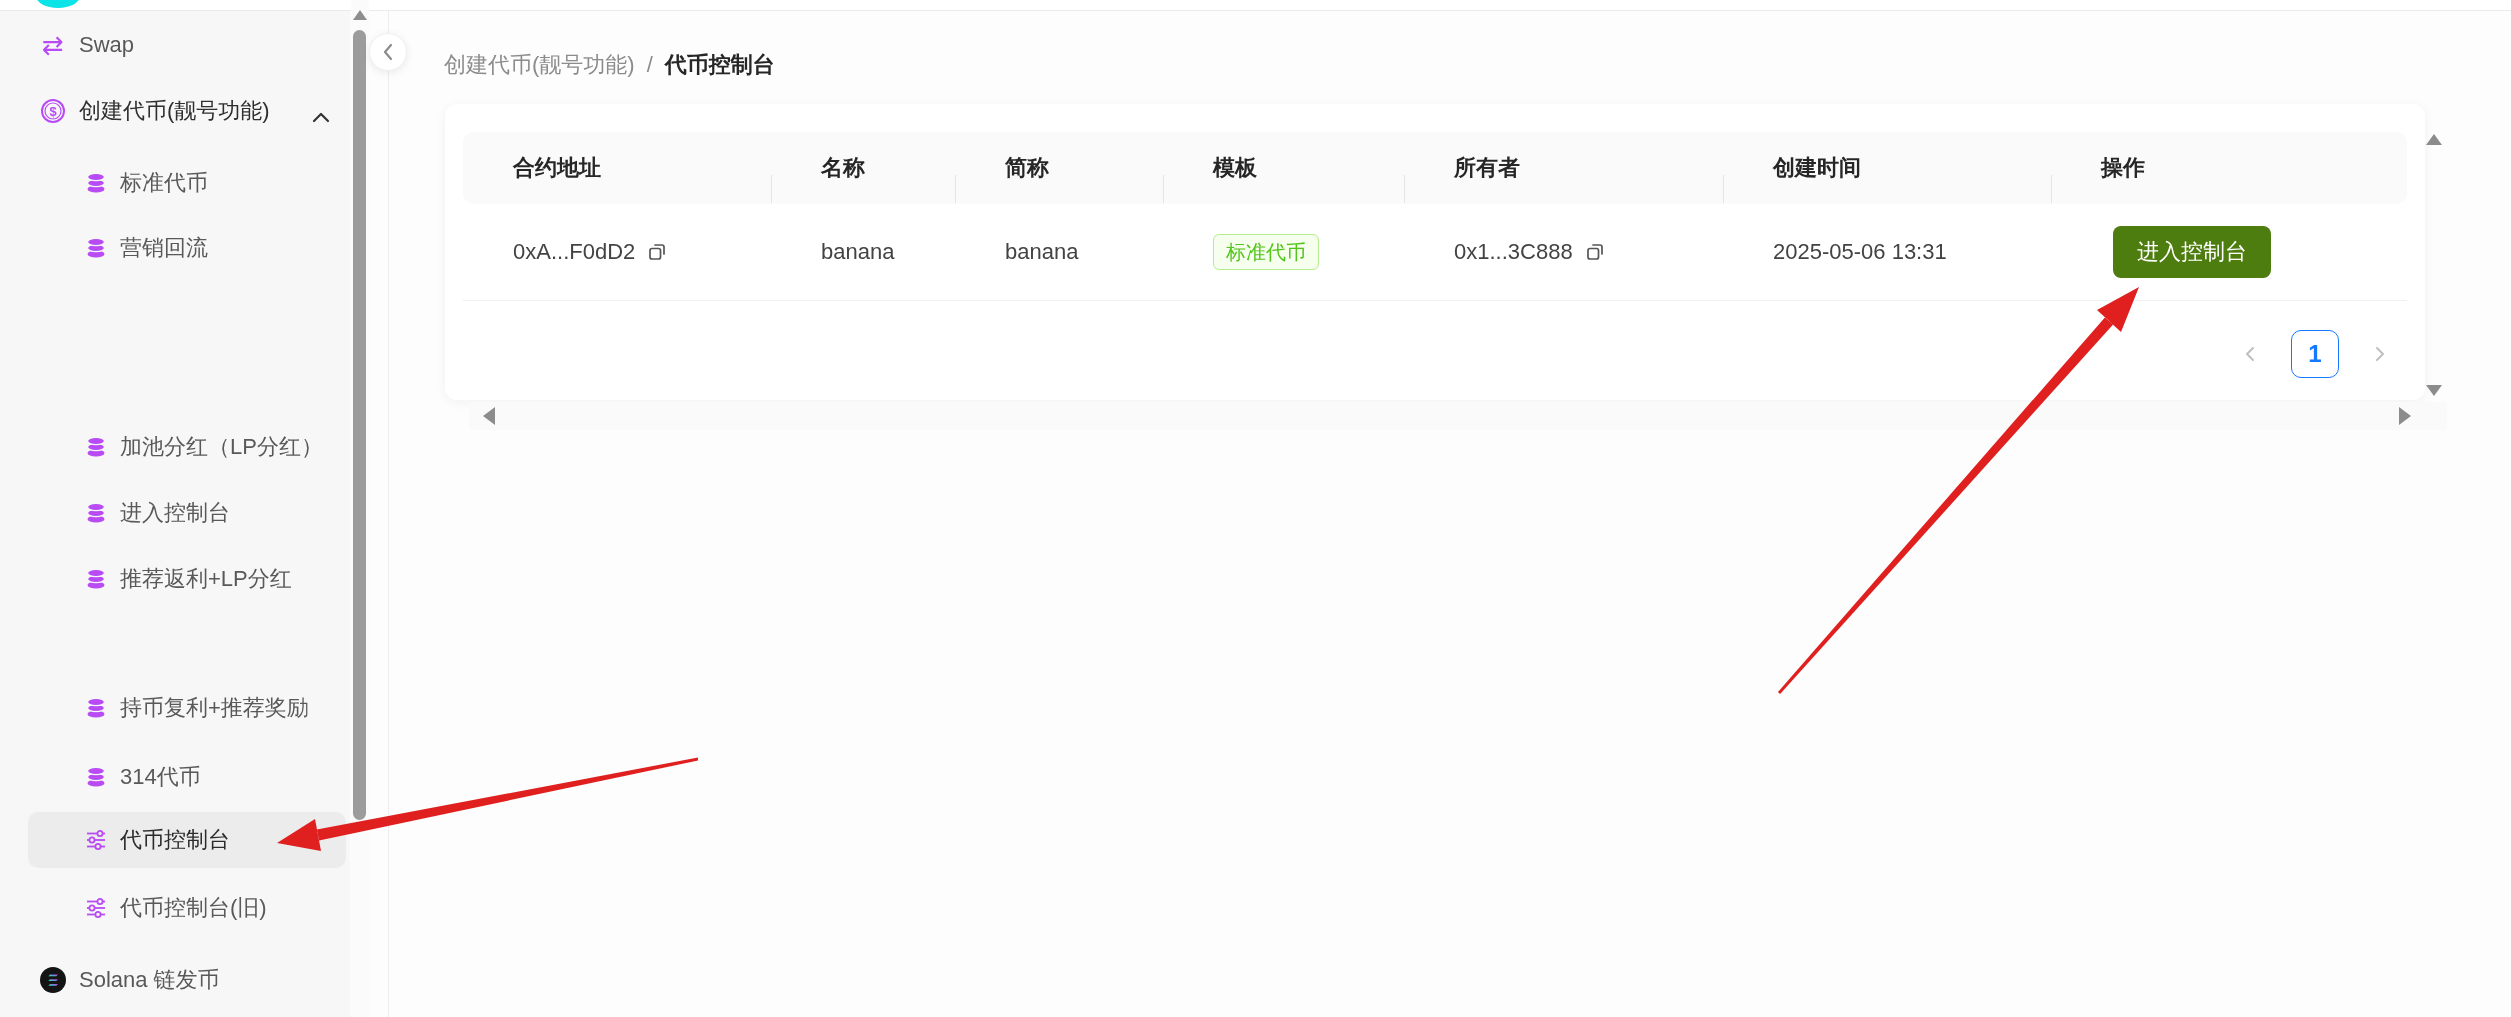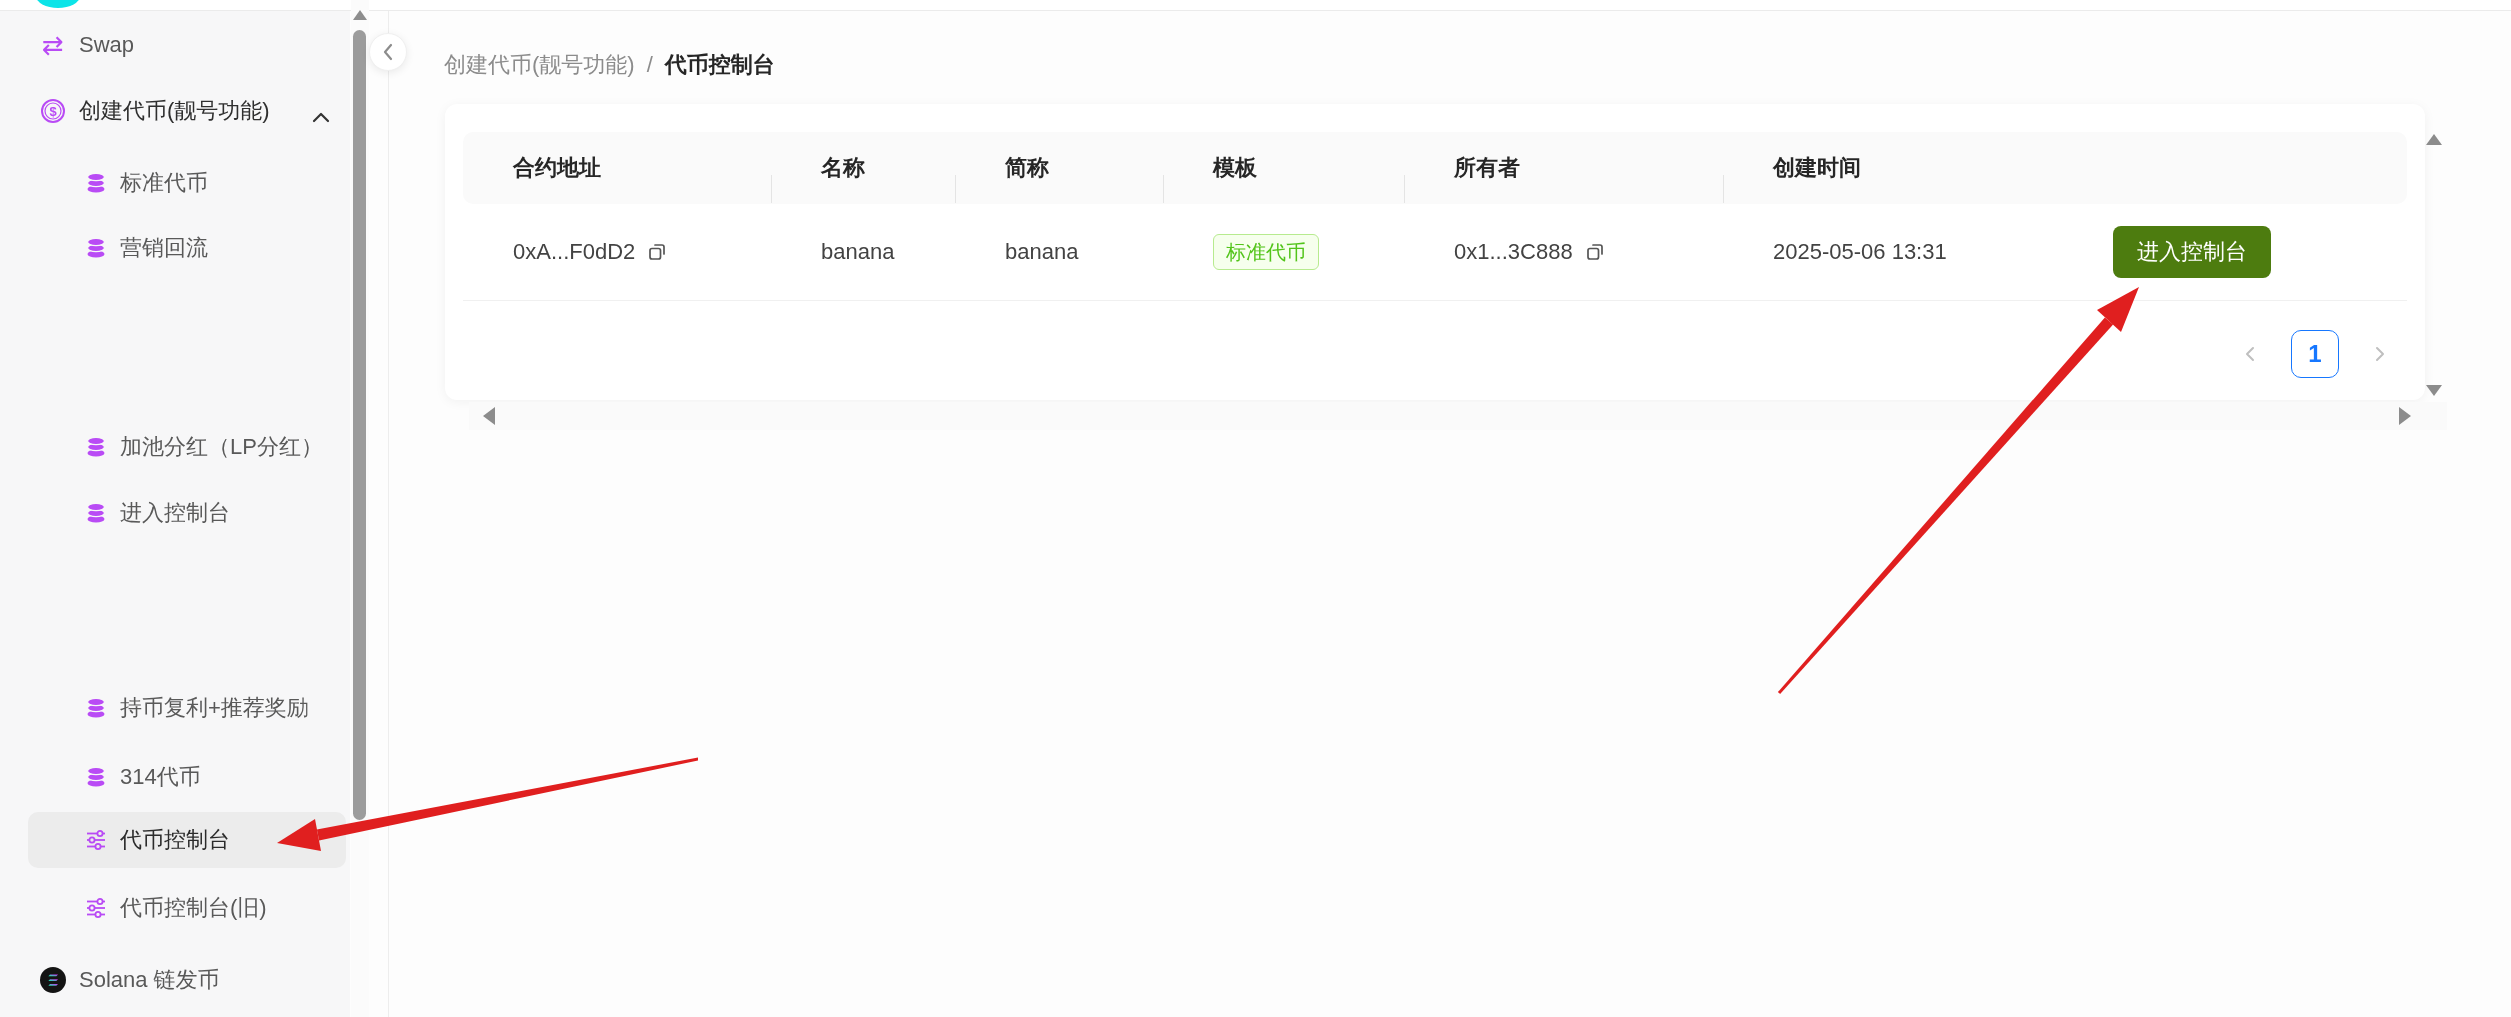--- a/index.html
+++ b/index.html
@@ -145,20 +145,30 @@
       <span class="icn">
         <svg width="20" height="22" viewBox="0 0 20 22">
             <ellipse cx="10" cy="17" rx="8.5" ry="3.6" fill="#b94bf5"></ellipse>
             <ellipse cx="10" cy="11" rx="8.5" ry="3.6" fill="#b94bf5" stroke="#f7f7f8" stroke-width="1.4"></ellipse>
             <ellipse cx="10" cy="5" rx="8.5" ry="3.6" fill="#b94bf5" stroke="#f7f7f8" stroke-width="1.4"></ellipse>
           </svg>
       </span>
       <span class="lbl">进入控制台</span>
     </div>
 
+    <div class="side-item lvl2" style="top:551px">
+      <span class="icn">
+        <svg width="20" height="22" viewBox="0 0 20 22">
+            <ellipse cx="10" cy="17" rx="8.5" ry="3.6" fill="#b94bf5"></ellipse>
+            <ellipse cx="10" cy="11" rx="8.5" ry="3.6" fill="#b94bf5" stroke="#f7f7f8" stroke-width="1.4"></ellipse>
+            <ellipse cx="10" cy="5" rx="8.5" ry="3.6" fill="#b94bf5" stroke="#f7f7f8" stroke-width="1.4"></ellipse>
+          </svg>
+      </span>
+      <span class="lbl">推荐返利+LP分红</span>
+    </div>
 
 
     <div class="side-item lvl2" style="top:680px">
       <span class="icn">
         <svg width="20" height="22" viewBox="0 0 20 22">
             <ellipse cx="10" cy="17" rx="8.5" ry="3.6" fill="#b94bf5"></ellipse>
             <ellipse cx="10" cy="11" rx="8.5" ry="3.6" fill="#b94bf5" stroke="#f7f7f8" stroke-width="1.4"></ellipse>
             <ellipse cx="10" cy="5" rx="8.5" ry="3.6" fill="#b94bf5" stroke="#f7f7f8" stroke-width="1.4"></ellipse>
           </svg>
       </span>
@@ -245,20 +255,21 @@
 
     <section class="card">
 
       <div class="thead">
         <div class="th c1">合约地址</div>
         <div class="th c2">名称</div>
         <div class="th c3">简称</div>
         <div class="th c4">模板</div>
         <div class="th c5">所有者</div>
         <div class="th c6">创建时间</div>
+        <div class="th c7">操作</div>
       </div>
 
       <div class="trow">
         <div class="td c1">
           <span>0xA...F0dD2</span>
           <span class="copy-btn">
             <svg width="20" height="20" viewBox="0 0 20 20">
                 <path d="M8 3 h7 a2 2 0 0 1 2 2 v7" fill="none" stroke="#555" stroke-width="1.7" stroke-linecap="round"></path>
                 <rect x="3" y="6.5" width="10.5" height="10.5" rx="2" fill="none" stroke="#555" stroke-width="1.7"></rect>
               </svg>

